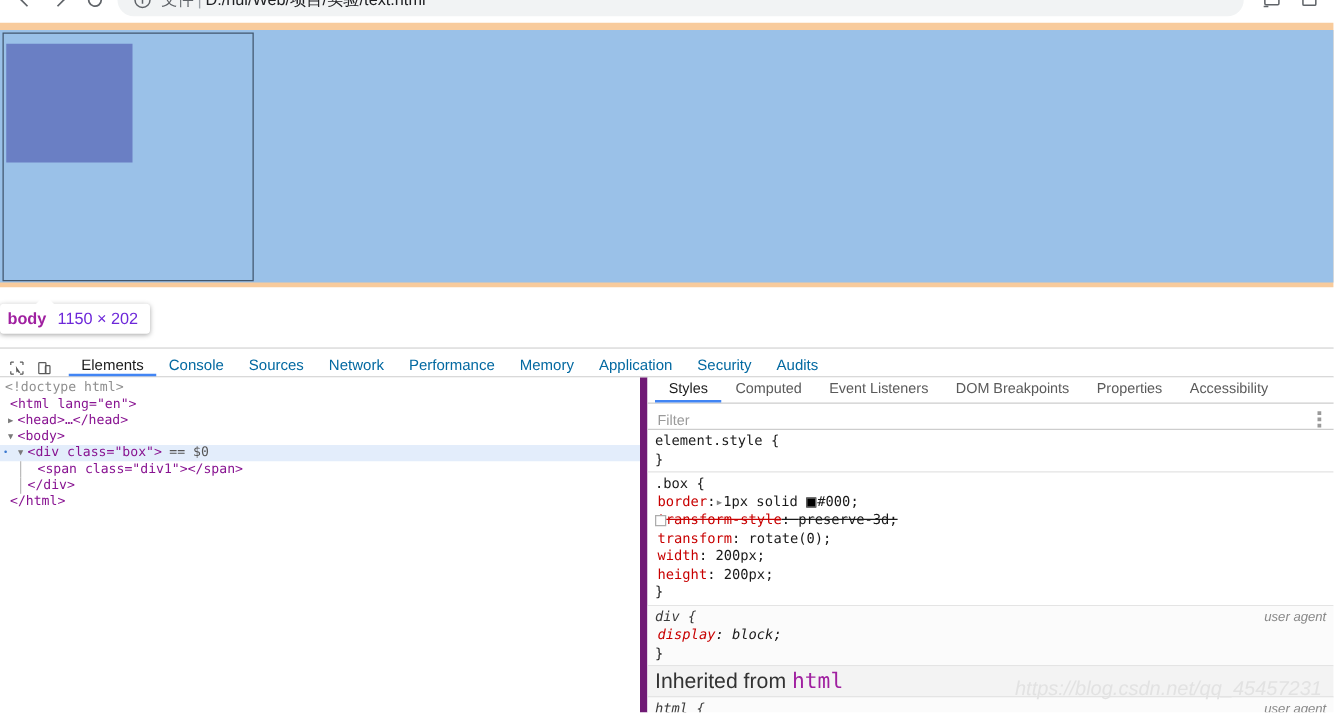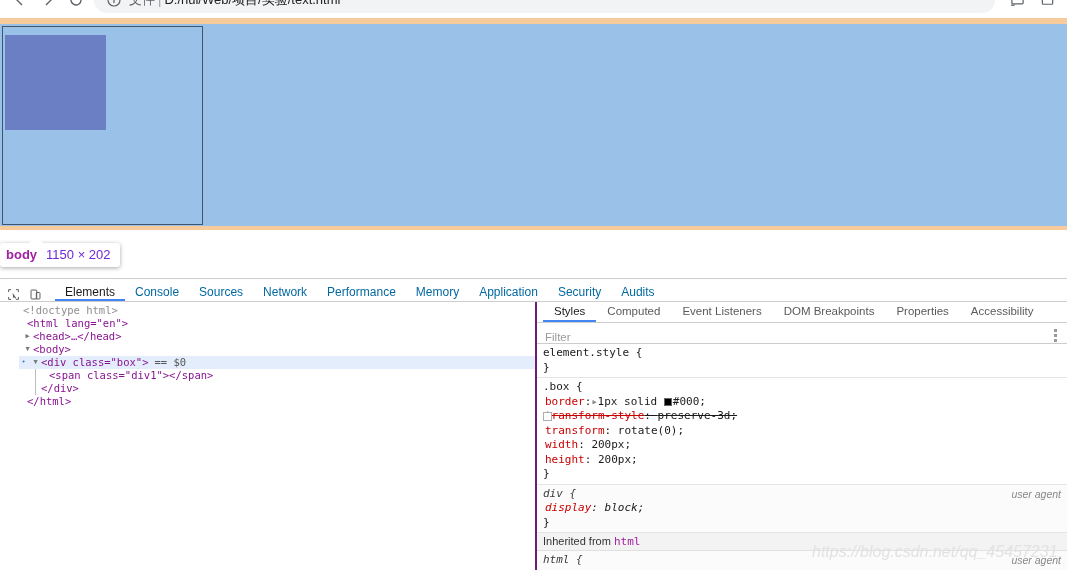--- a/index.html
+++ b/index.html
@@ -190,22 +190,21 @@
     min-height: 0;
   }
 
   
   .dom-pane {
     width: 518px;
     flex: 0 0 518px;
     background: #ffffff;
     overflow: hidden;
     padding-top: 2px;
-    border-right: 2px solid #701a75;
-    margin-left: 19px;
+    border-right: 6px solid #701a75;
   }
   .dom-line {
     position: relative;
     height: 13px;
     line-height: 13px;
     font-family: "DejaVu Sans Mono", monospace;
     font-size: 10.5px;
     white-space: nowrap;
     color: #444;
   }
@@ -343,21 +342,21 @@
     width: 9px; height: 9px;
     border: 1px solid #adadad;
     background: #fff;
   }
   .struck { text-decoration: line-through; }
   .inherit-bar {
     background: #f3f3f3;
     border-bottom: 1px solid #e0e0e0;
     padding: 2px 6px;
     font-family: "Liberation Sans", sans-serif;
-    font-size: 11px;
+    font-size: 17px;
     color: #333;
   }
   .inherit-bar .tag {
     font-family: "DejaVu Sans Mono", monospace;
     color: #a020a0;
   }
 
   .watermark {
     position: absolute;
     left: 812px; top: 543px;

